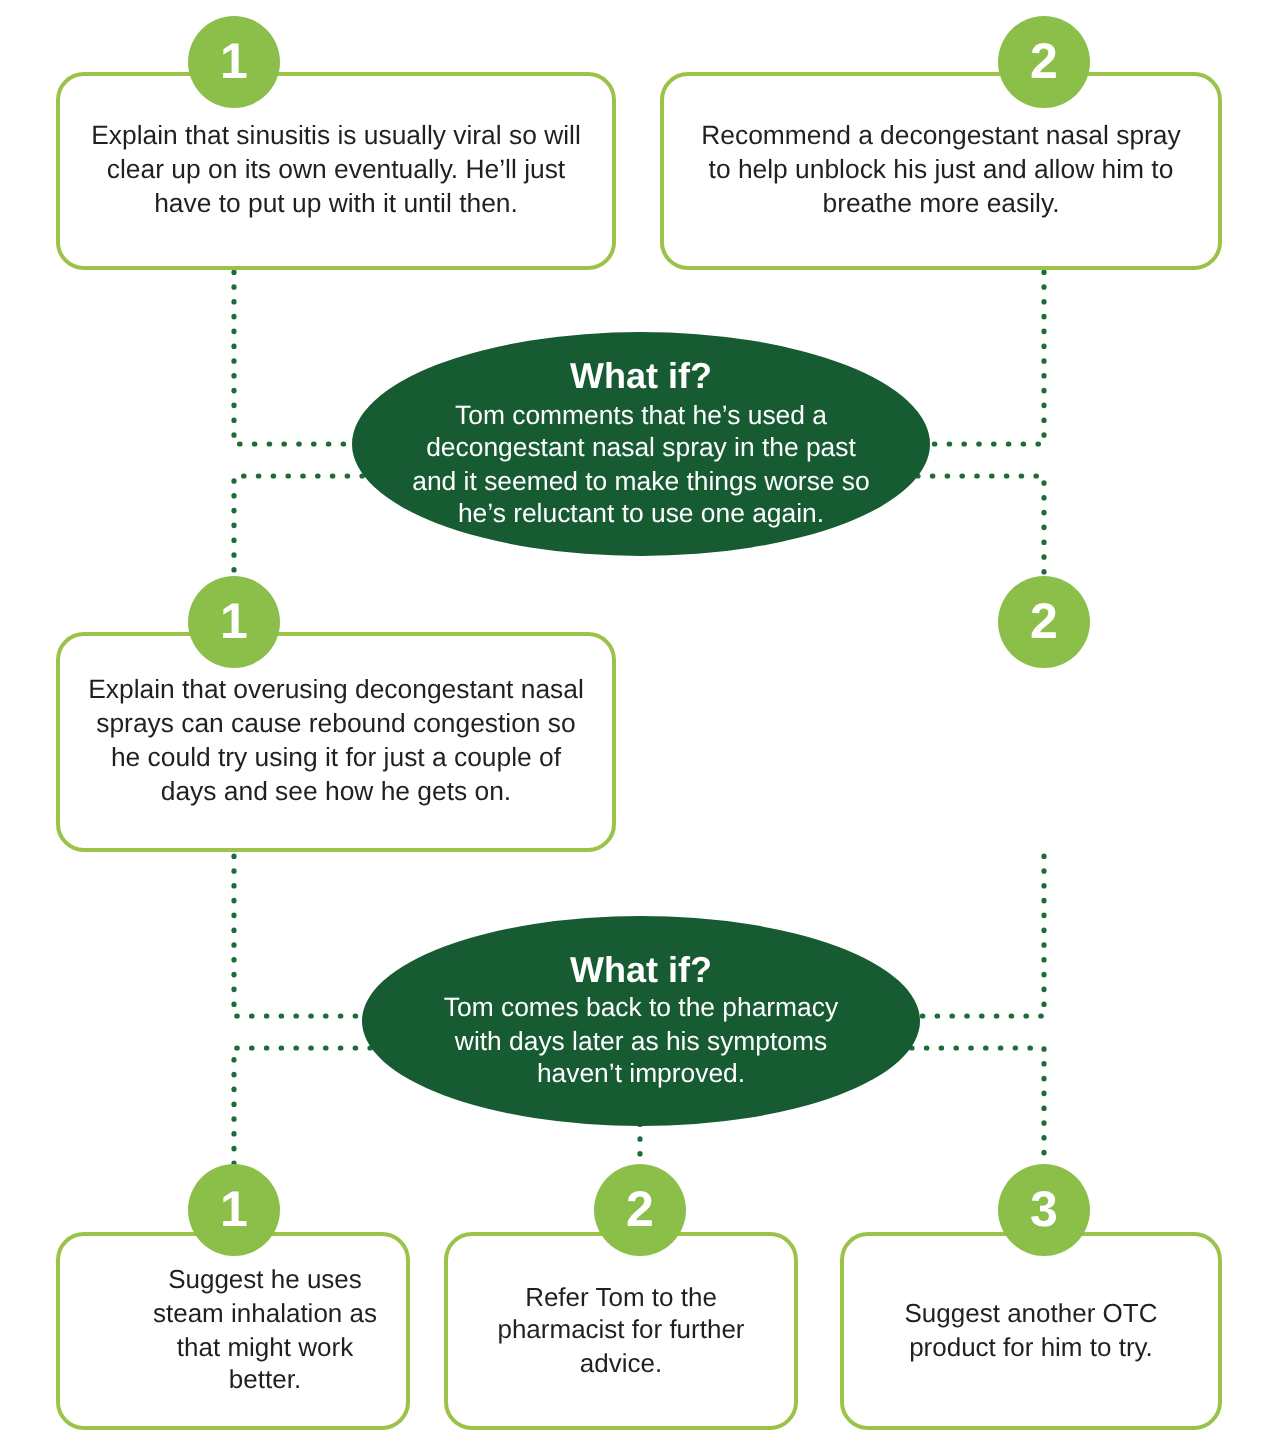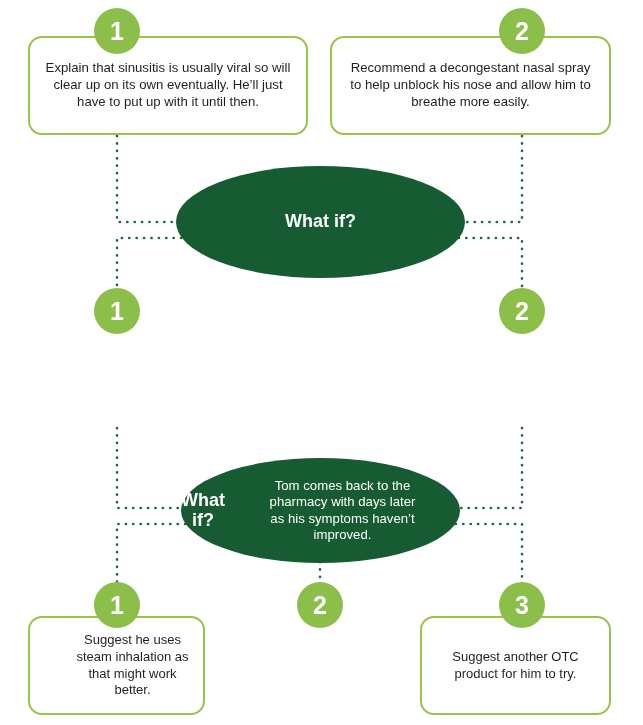--- a/index.html
+++ b/index.html
@@ -73,21 +73,21 @@
     z-index: 5;
   }
 
   
   .whatif {
     position: absolute;
     border-radius: 50%;
     background: #165B32;
     color: #ffffff;
     display: flex;
-    flex-direction: row;
+    flex-direction: column;
     align-items: center;
     justify-content: center;
     text-align: center;
     z-index: 4;
   }
   .whatif-title {
     font-size: 18px;
     font-weight: bold;
     line-height: 1.12;
     margin-bottom: 1px;
@@ -135,29 +135,33 @@
     <span>1</span>
   </div>
   <div class="opt-box" style="left:28px; top:36px; width:280px; height:99px;">
     <span class="opt-text">Explain that sinusitis is usually viral so will clear up on its own eventually. He’ll just have to put up with it until then.</span>
   </div>
 
   <div class="num-badge" style="left:499px; top:8px;">
     <span>2</span>
   </div>
   <div class="opt-box" style="left:330px; top:36px; width:281px; height:99px;">
-    <span class="opt-text">Recommend a decongestant nasal spray to help unblock his nose and allow him to breathe more easily.</span>
+    <span class="opt-text">Recommend a decongestant nasal spray to help unblock his just and allow him to breathe more easily.</span>
   </div>
 
   <div class="whatif" style="left:176px; top:166px; width:289px; height:112px;">
     <div class="whatif-title">What if?</div>
+    <div class="whatif-body">Tom comments that he’s used a decongestant nasal spray in the past and it seemed to make things worse so he’s reluctant to use one again.</div>
   </div>
 
   <div class="num-badge" style="left:94px; top:288px;">
     <span>1</span>
+  </div>
+  <div class="opt-box" style="left:28px; top:316px; width:280px; height:110px;">
+    <span class="opt-text">Explain that overusing decongestant nasal sprays can cause rebound congestion so he could try using it for just a couple of days and see how he gets on.</span>
   </div>
 
   <div class="num-badge" style="left:499px; top:288px;">
     <span>2</span>
   </div>
 
   <div class="whatif" style="left:181px; top:458px; width:279px; height:105px;">
     <div class="whatif-title">What if?</div>
     <div class="whatif-body narrow">Tom comes back to the pharmacy with days later as his symptoms haven’t improved.</div>
   </div>
@@ -165,20 +169,23 @@
   <div class="num-badge" style="left:94px; top:582px;">
     <span>1</span>
   </div>
   <div class="opt-box" style="left:28px; top:616px; width:177px; height:99px;padding-left:32px;">
     <span class="opt-text small">Suggest he uses steam inhalation as that might work better.</span>
   </div>
 
   <div class="num-badge" style="left:297px; top:582px;">
     <span>2</span>
   </div>
+  <div class="opt-box" style="left:222px; top:616px; width:177px; height:99px;">
+    <span class="opt-text small">Refer Tom to the pharmacist for further advice.</span>
+  </div>
 
   <div class="num-badge" style="left:499px; top:582px;">
     <span>3</span>
   </div>
   <div class="opt-box" style="left:420px; top:616px; width:191px; height:99px;">
     <span class="opt-text small">Suggest another OTC product for him to try.</span>
   </div>
 
 </div>
 

